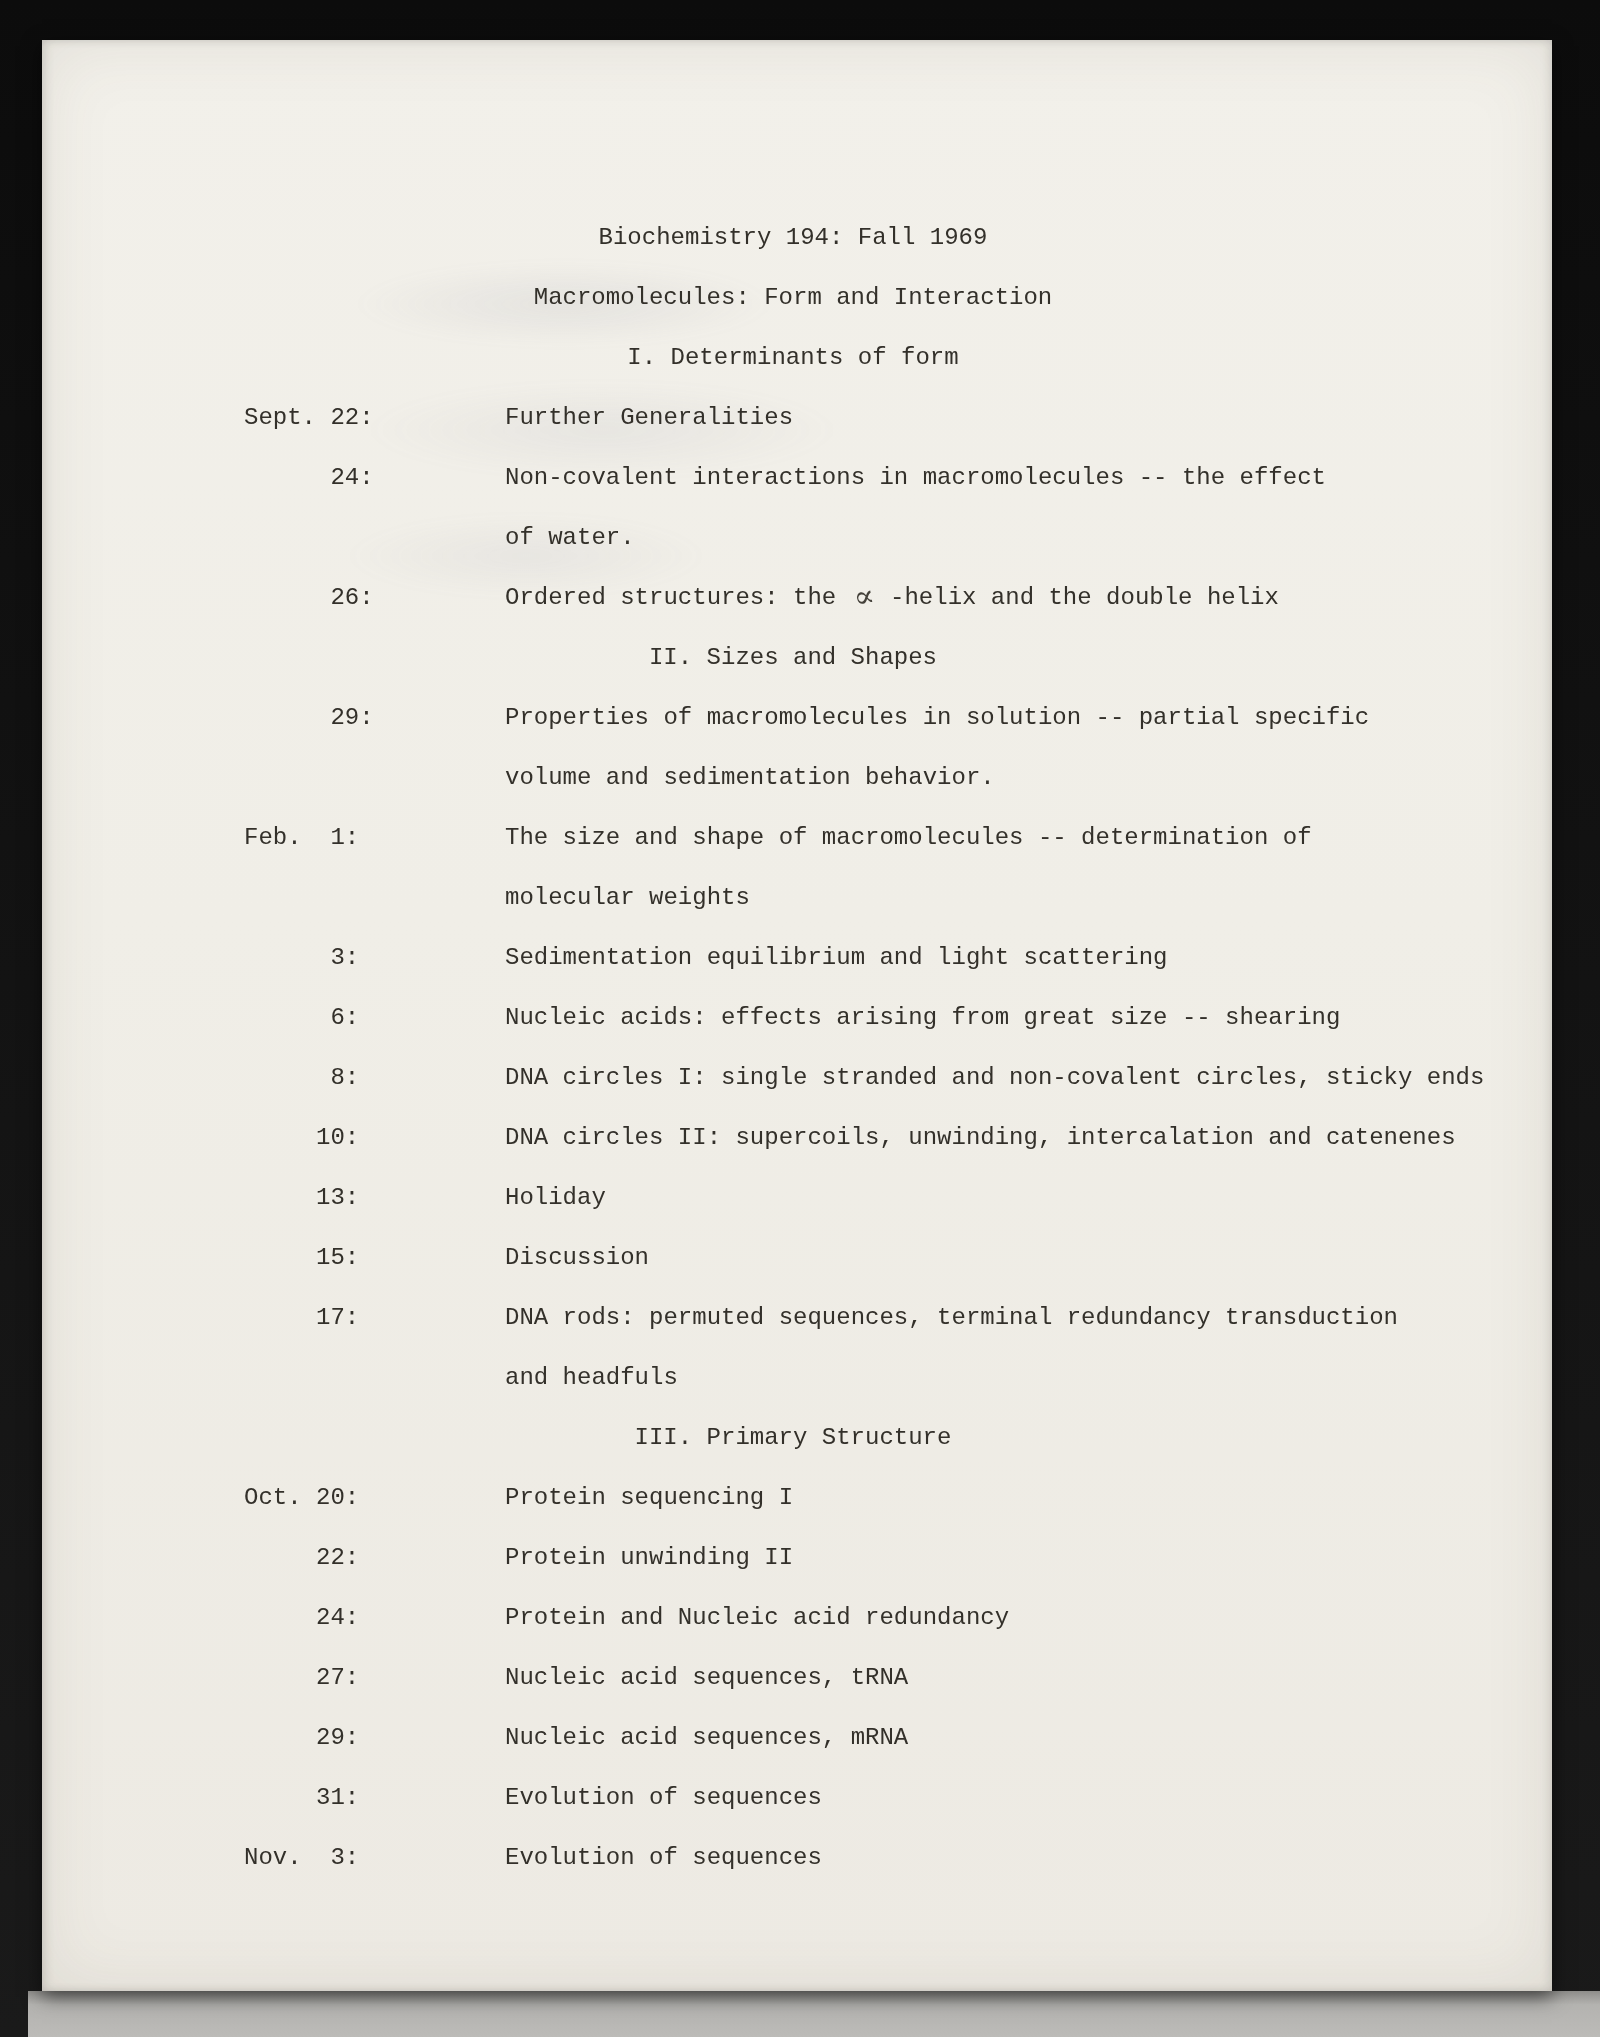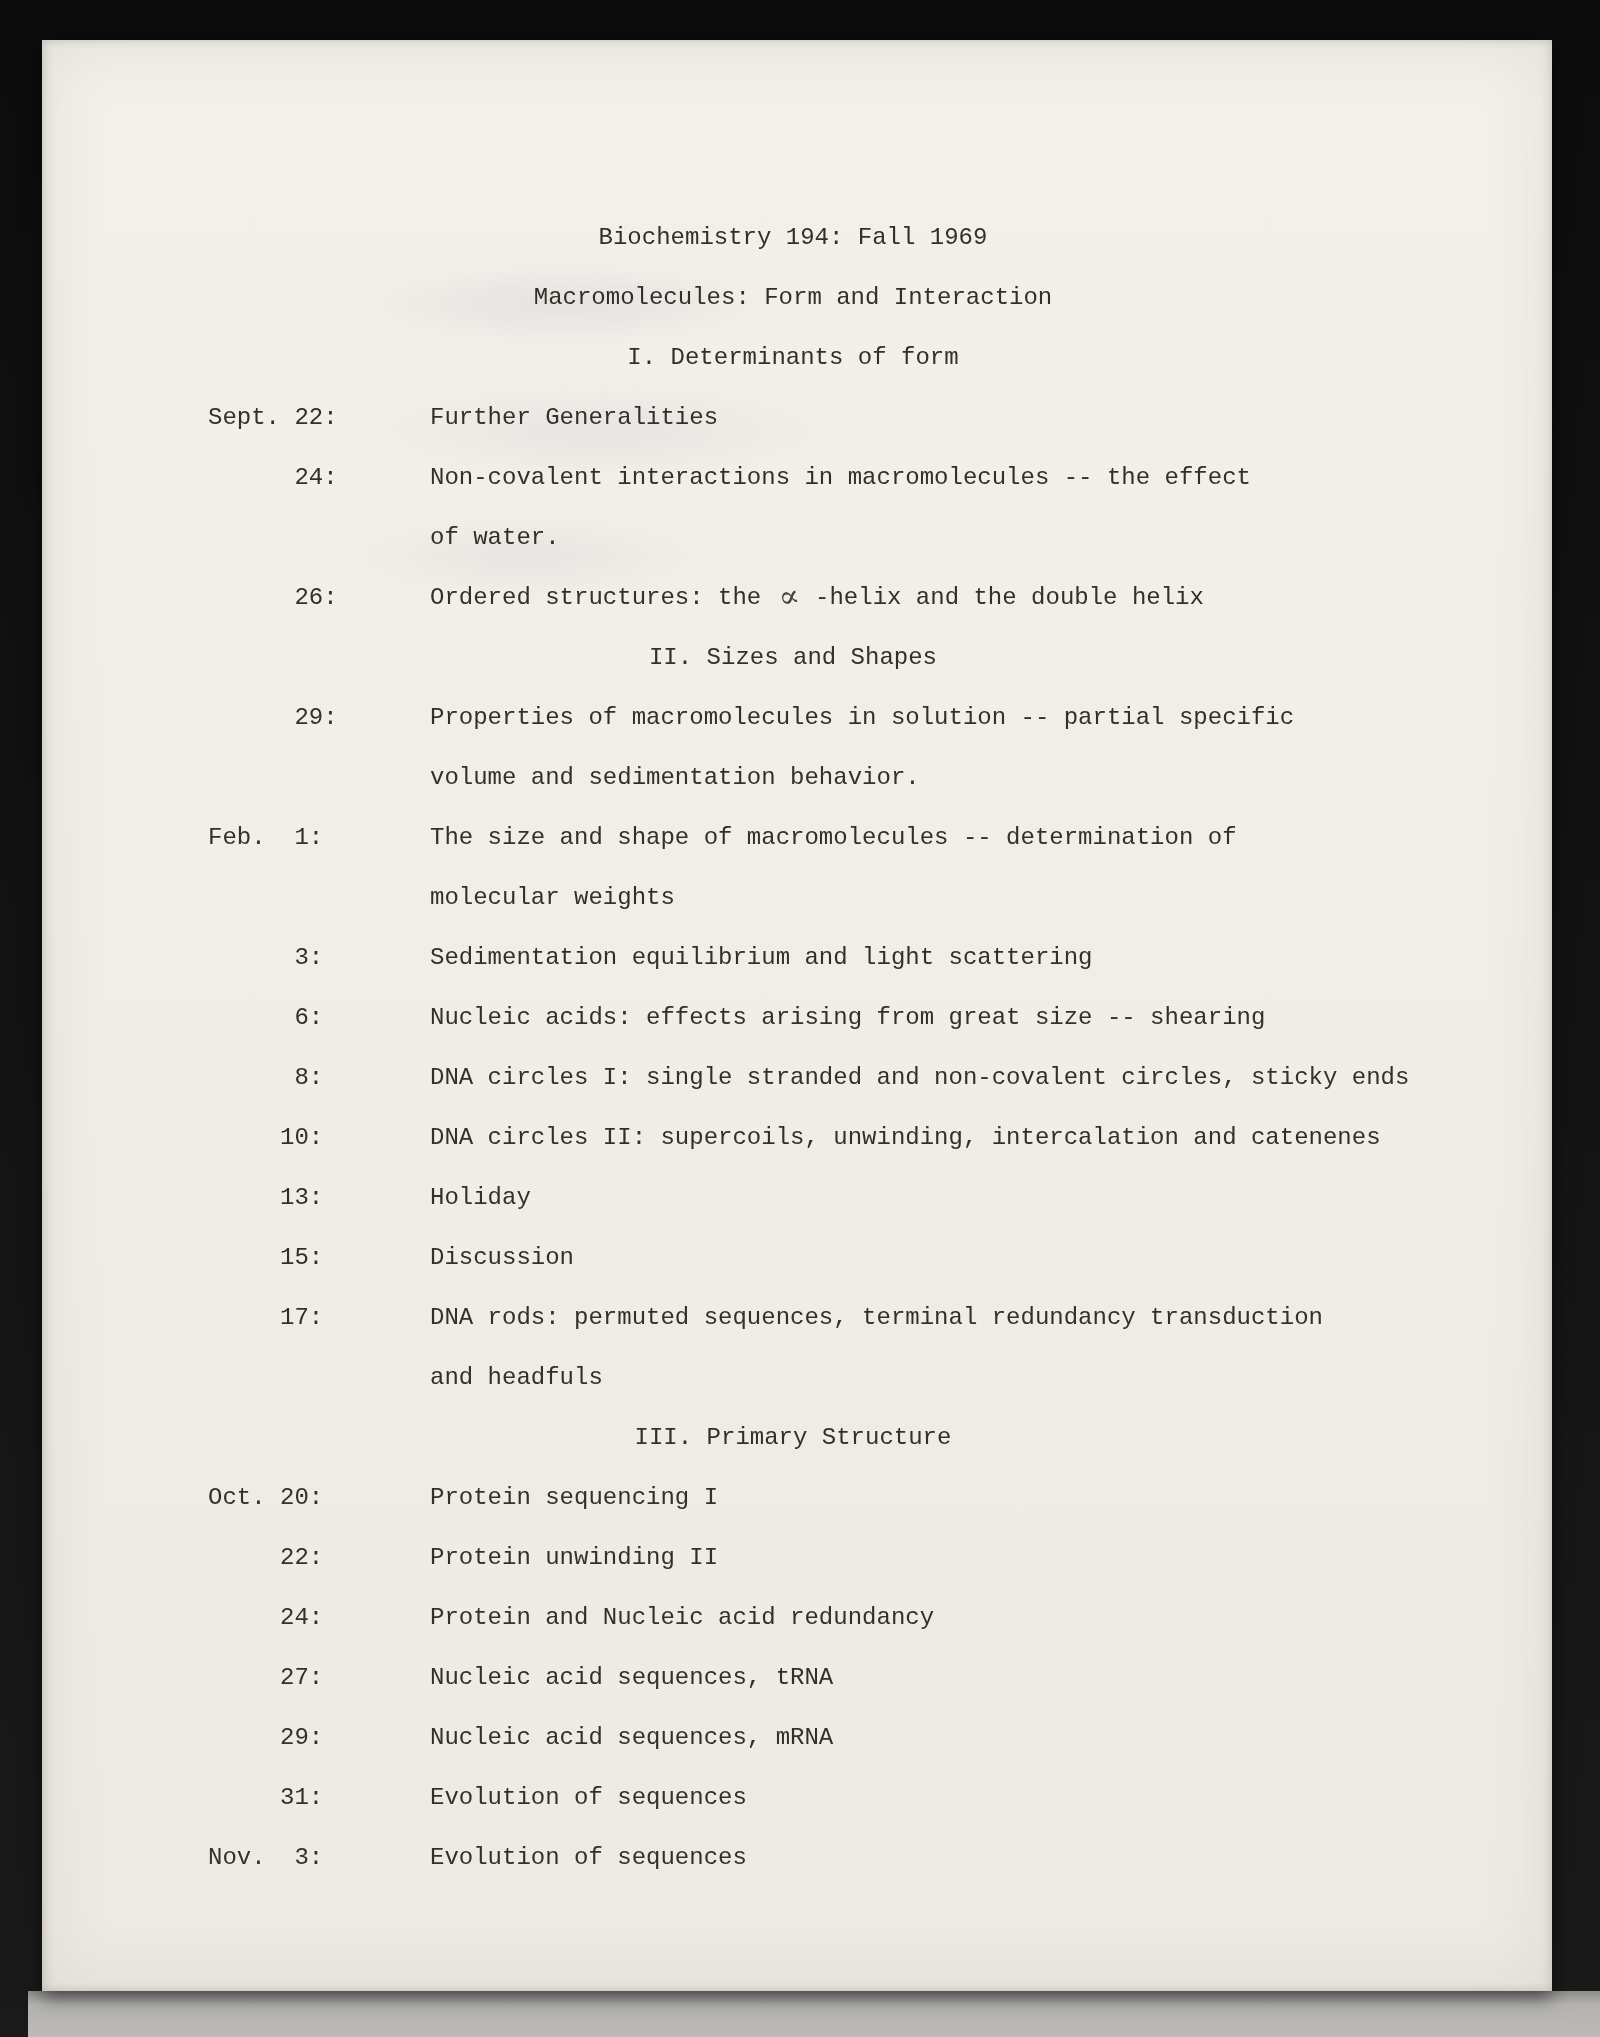--- a/index.html
+++ b/index.html
@@ -76,24 +76,25 @@
   }
 
   .entry {
     display: flex;
     align-items: flex-start;
   }
 
   .entry .date {
     flex: 0 0 152px;
     white-space: pre;
+    margin-left: 36px;
   }
 
   .entry .desc {
-    margin-left: 70px;
+    margin-left: 109px;
   }
 
   .entry .desc .line {
     white-space: pre;
   }
 
   .alpha {
     display: inline-block;
     font-family: "DejaVu Serif", serif;
     font-style: italic;

